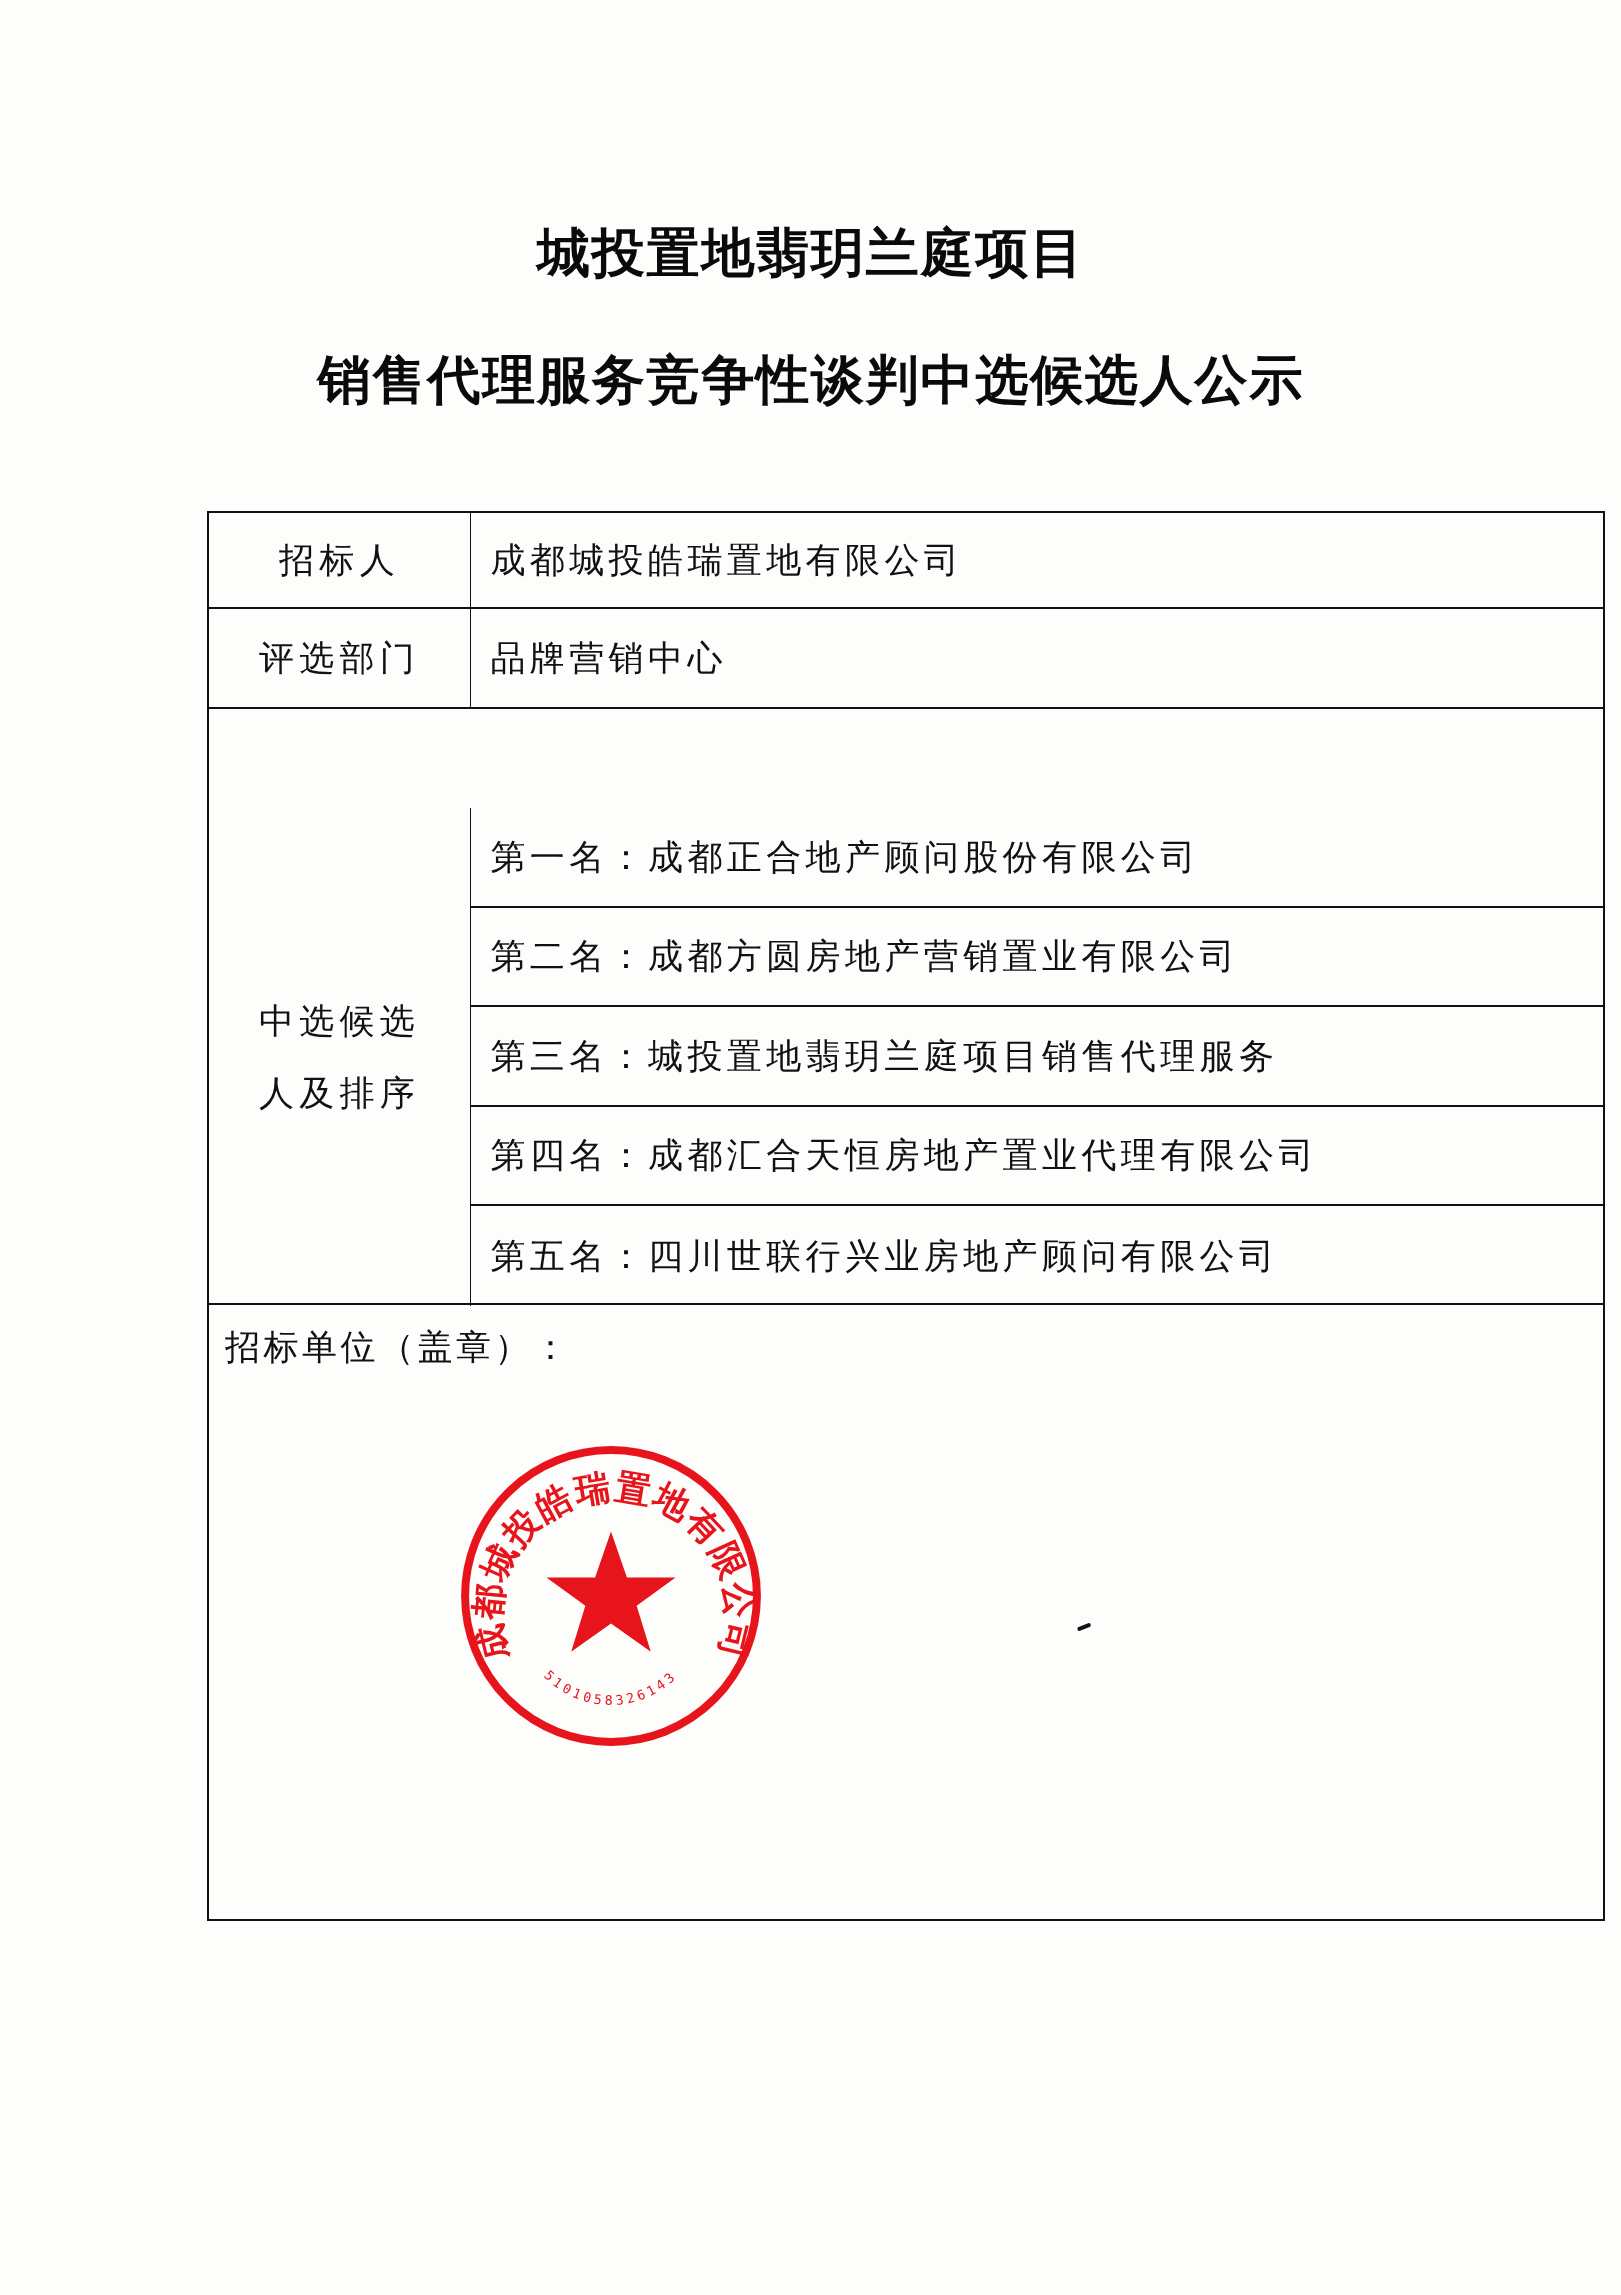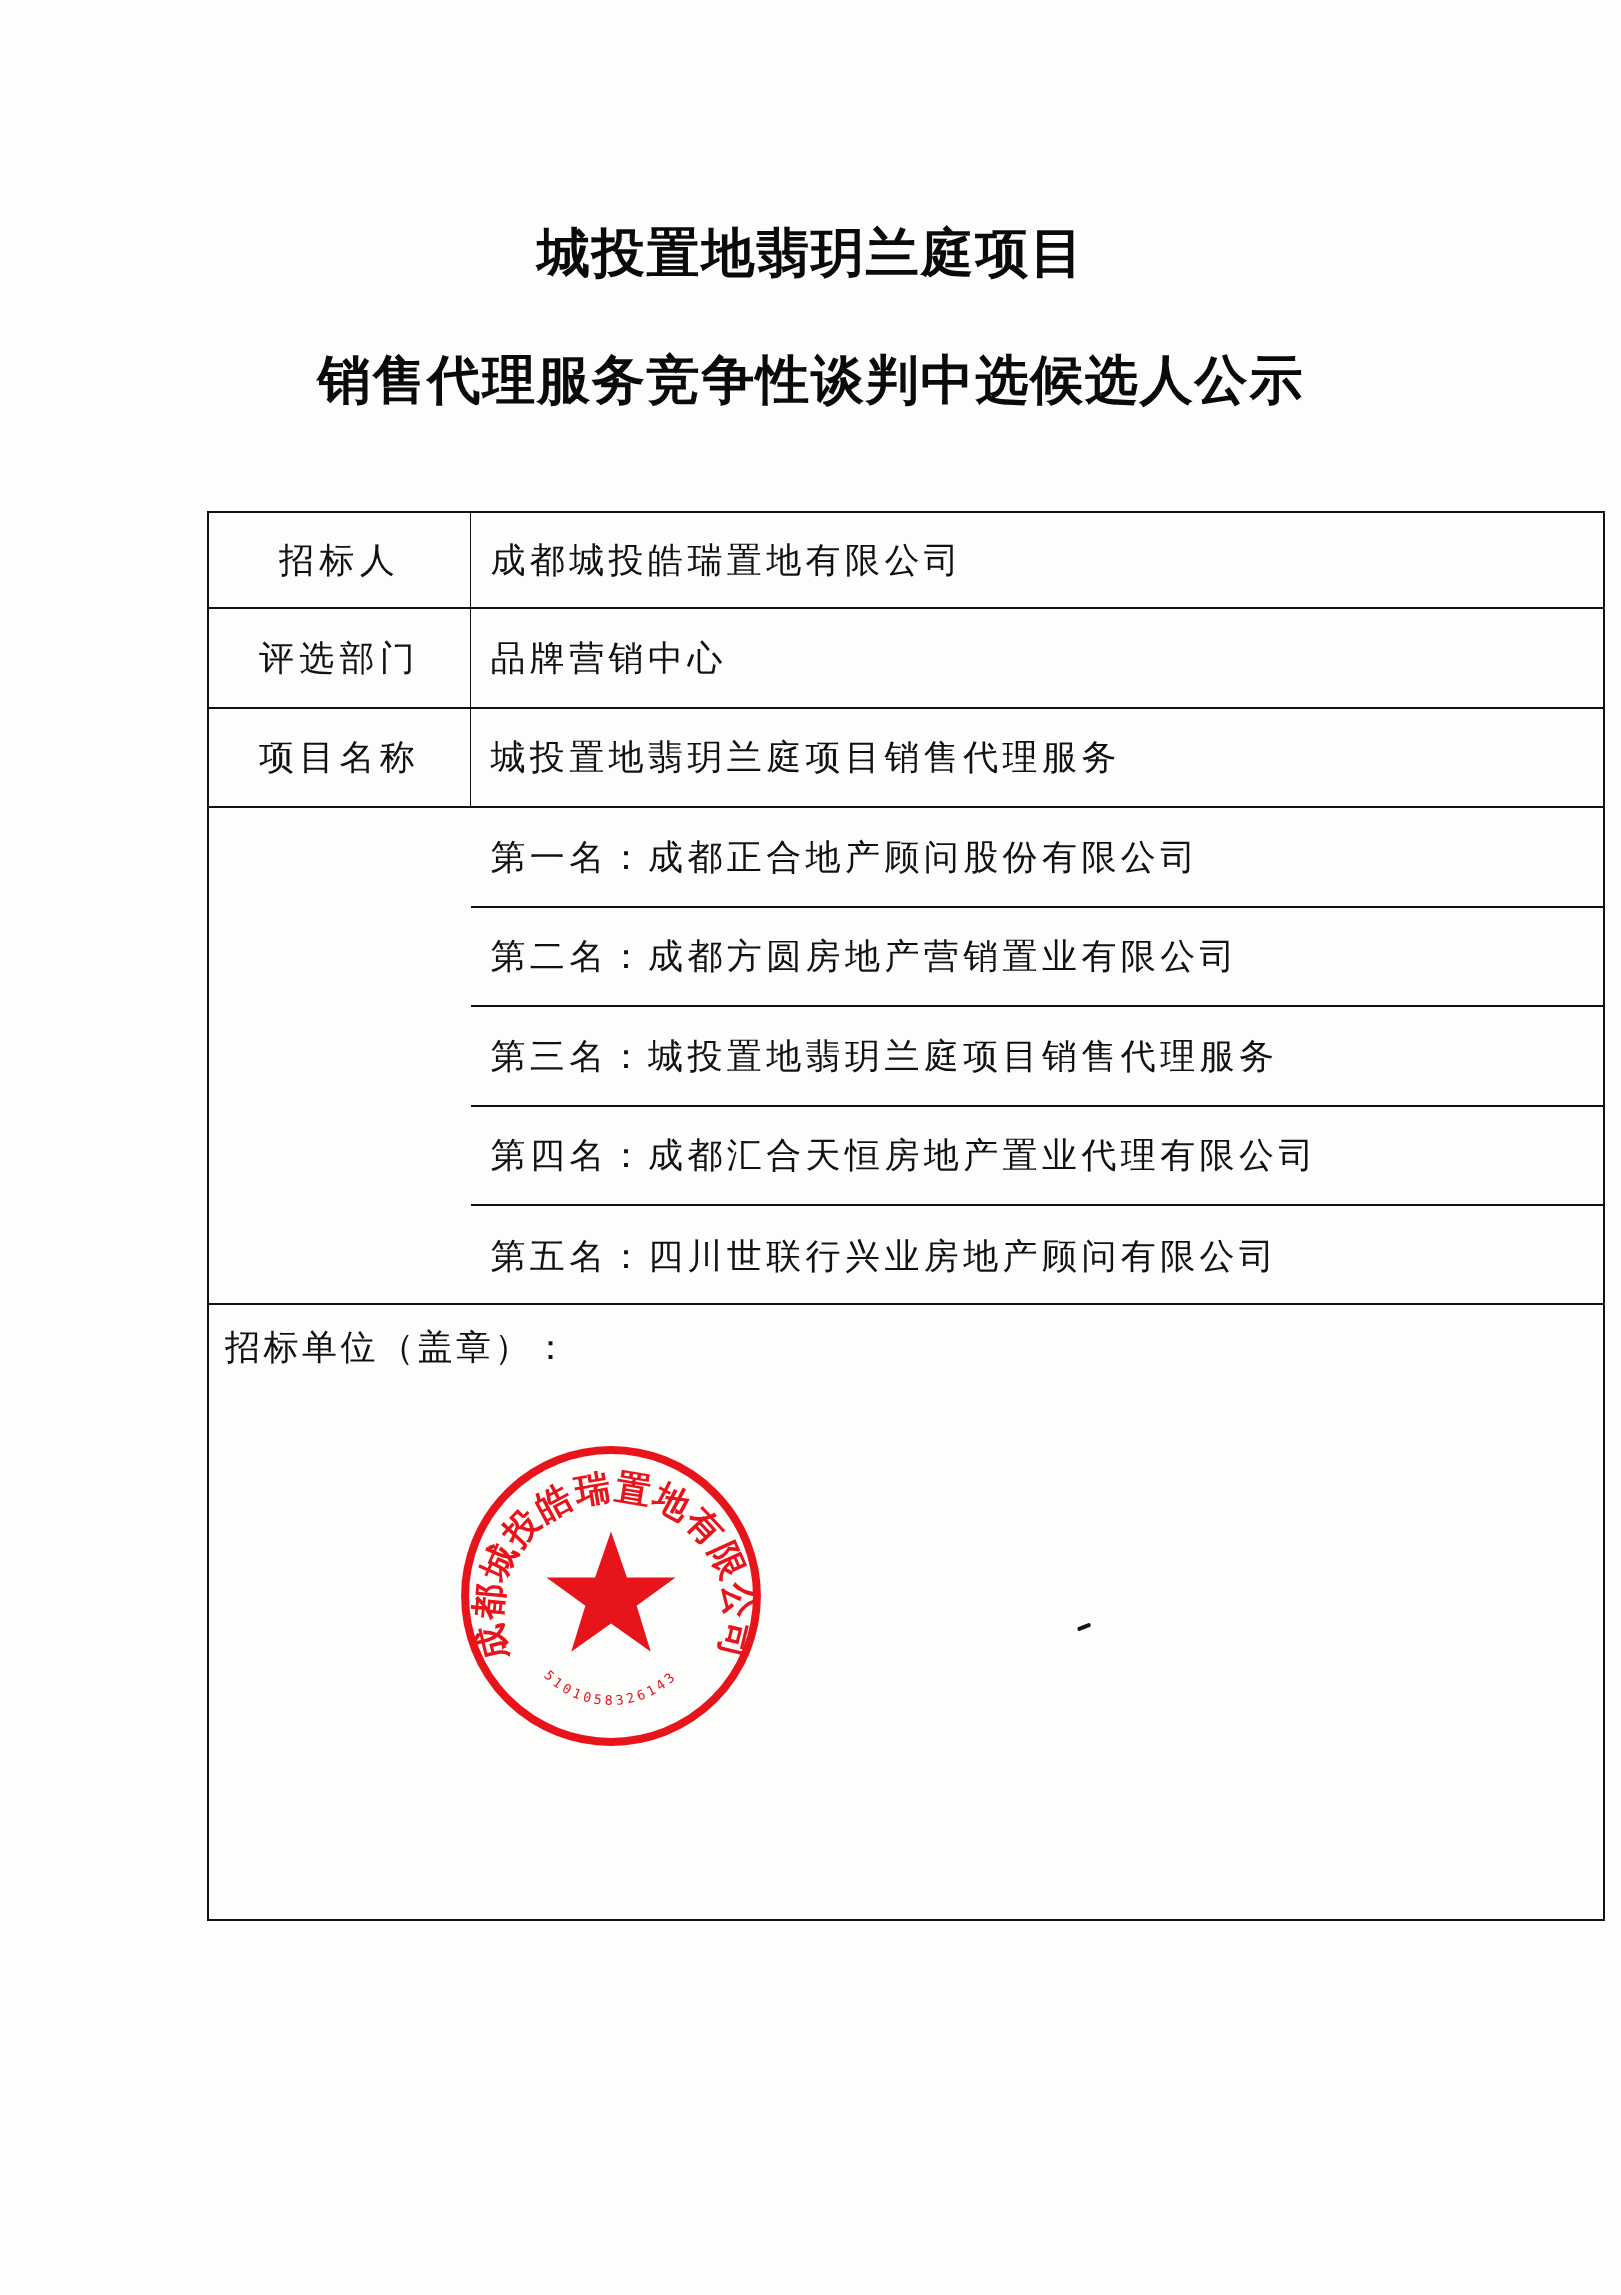--- a/index.html
+++ b/index.html
@@ -75,25 +75,25 @@
 
 <div class="tbl">
   <div class="row" style="top:0; height:96px;">
     <div class="lbl">招标人</div>
     <div class="val">成都城投皓瑞置地有限公司</div>
   </div>
   <div class="row" style="top:96px; height:100px;">
     <div class="lbl">评选部门</div>
     <div class="val">品牌营销中心</div>
   </div>
-  <div class="row" style="top:196px; height:99px;">
-    <div class="lbl">项目名称</div>
-    <div class="val">城投置地翡玥兰庭项目销售代理服务</div>
+
+  <div class="cand-label" style="top:295px; height:498px;">
+    <span>中选候选</span>
+    <span>人及排序</span>
   </div>
-
   <div class="cand-row" style="top:295px; height:100px;">第一名：成都正合地产顾问股份有限公司</div>
   <div class="cand-row" style="top:395px; height:99px;">第二名：成都方圆房地产营销置业有限公司</div>
   <div class="cand-row" style="top:494px; height:100px;">第三名：城投置地翡玥兰庭项目销售代理服务</div>
   <div class="cand-row" style="top:594px; height:99px;">第四名：成都汇合天恒房地产置业代理有限公司</div>
   <div class="cand-row" style="top:693px; height:100px; border-bottom:none;">第五名：四川世联行兴业房地产顾问有限公司</div>
   <div style="position:absolute; left:0; right:0; top:790px; border-top:2.7px solid #111;"></div>
 
   <div class="stamp-label">招标单位（盖章）：</div>
 </div>
 

